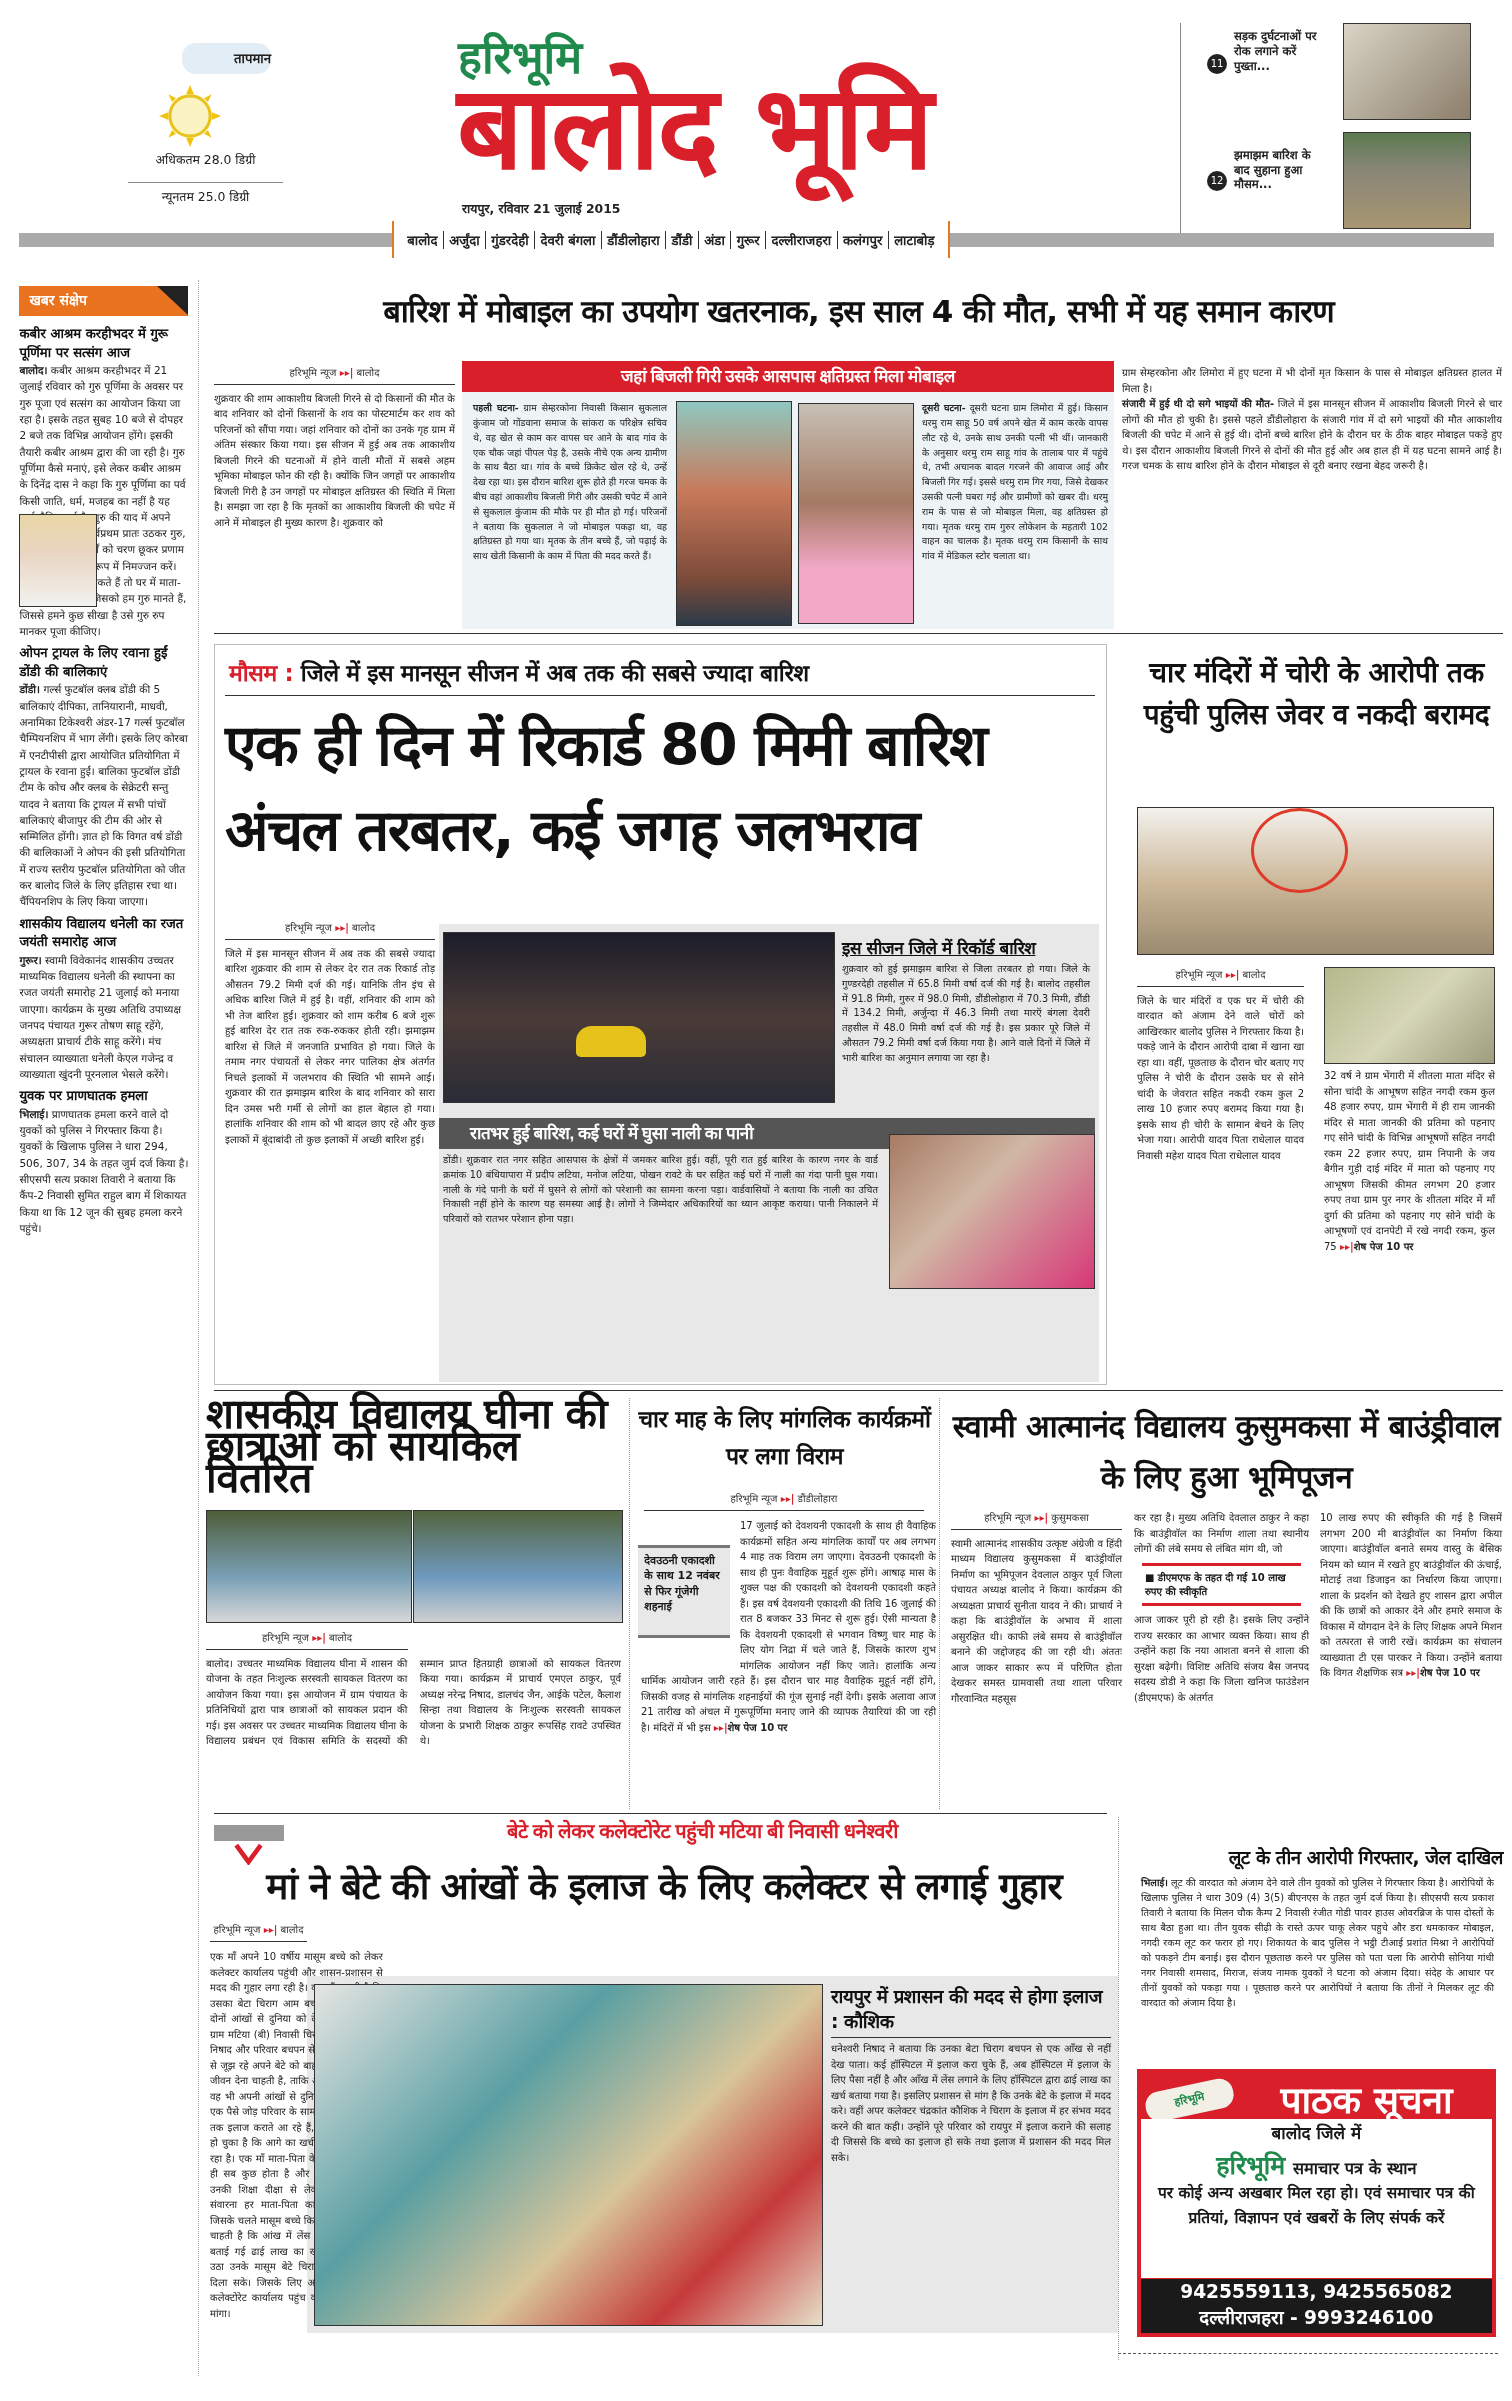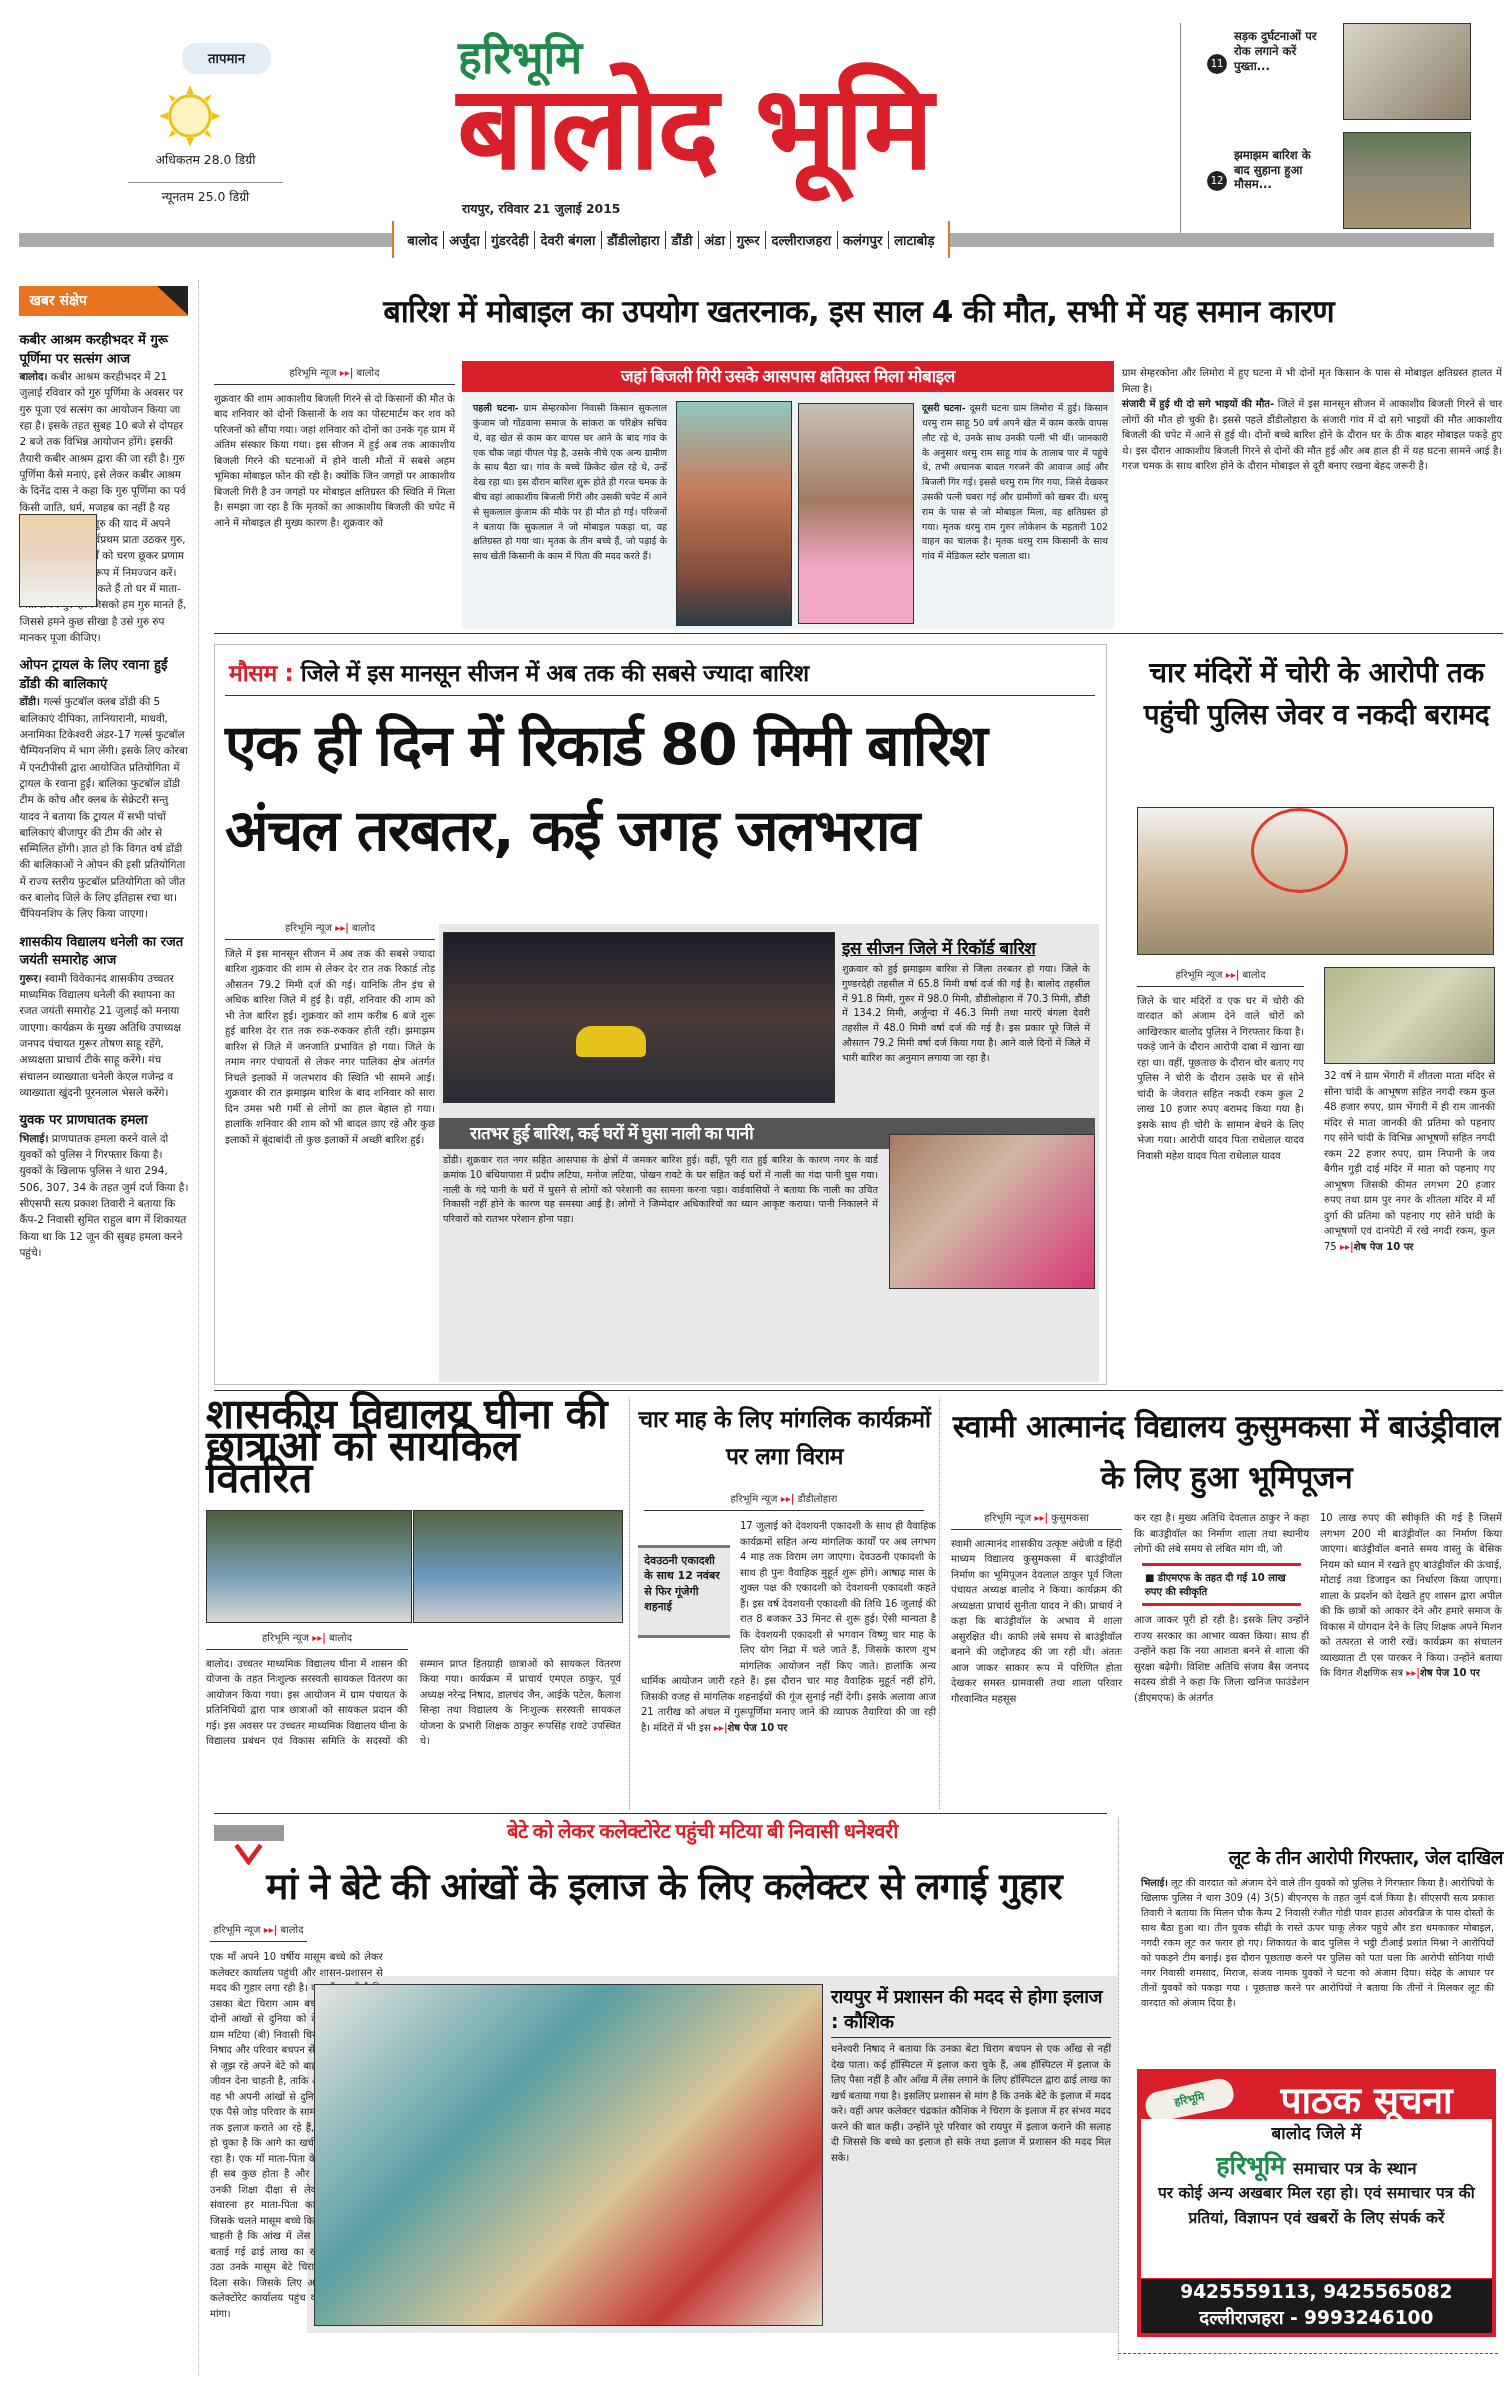--- a/index.html
+++ b/index.html
@@ -7,38 +7,38 @@
 .abs{position:absolute}
 .cond{font-family:"Liberation Sans","DejaVu Sans",sans-serif;letter-spacing:-0.4px}
 .txt{font-size:10px;line-height:15.5px;text-align:justify;color:#222}
 .head{font-weight:bold;color:#111;font-family:"DejaVu Sans",sans-serif}
 .dateline{font-size:10px;color:#333;text-align:center;border-bottom:1.2px solid #333;padding-bottom:4.7px;margin-bottom:6.2px}
 .arrow{color:#d81f2a;font-weight:bold}
 .photo{background:#9a9a8e;border:0.8px solid #333;overflow:hidden}
 .vsep{border-left:0.8px dotted #999}
 .hsep{border-top:1.6px solid #333}
 
-#temp-label{left:182px;top:43px;width:89px;height:31px;background:#e3edf5;border-radius:14px;text-align:center;font-size:13.2px;font-weight:bold;line-height:31px;color:#222}
+#temp-label{left:182px;top:43px;width:89px;height:31px;background:#e3edf5;border-radius:14px;text-align:right;font-size:13.2px;font-weight:bold;line-height:31px;color:#222}
 #sun-icon{left:159px;top:85px;width:62px;height:62px}
 #max-temp{left:128px;top:151px;width:155px;font-size:12.4px;color:#222;text-align:center}
 #min-temp{left:128px;top:182px;width:155px;font-size:12.4px;color:#222;text-align:center;border-top:1.6px solid #888;padding-top:4.7px}
 #brand-small{left:458px;top:25px;font-size:45px;font-weight:bold;color:#1f8a4c;font-family:"DejaVu Sans",sans-serif}
 #brand-big{left:457px;top:66px;font-size:116px;font-weight:bold;color:#d81f2a;font-family:"DejaVu Sans",sans-serif;line-height:124px;letter-spacing:-2.3px}
 #edition-date{left:462px;top:200px;font-size:12.4px;color:#222;font-weight:bold}
 #nav-bar{left:19.4px;top:233px;width:1475px;height:14px;background:#aaa}
 #nav-list{left:392px;top:221px;height:37px;padding:0 7.8px;background:#fff;border-left:2.3px solid #e07a1f;border-right:2.3px solid #e07a1f;display:flex;align-items:center;gap:0}
 #nav-list span.nav-item{font-size:13.2px;font-weight:bold;padding:0 5.4px;border-right:1.2px solid #333;color:#222}
 #nav-list span.nav-item:last-child{border-right:none}
 .teaser-num{width:20px;height:20px;border-radius:50%;background:#222;color:#fff;font-size:10px;text-align:center;line-height:20px}
 .teaser-text{font-size:11.6px;font-weight:bold;line-height:14.8px;color:#222}
 
 #brief-banner{left:19.4px;top:286px;width:169px;height:29.5px;background:#e9731f;color:#fff;font-weight:bold;font-size:14px;padding-left:10px;line-height:29.5px}
 #brief-banner:after{content:"";position:absolute;right:0;top:0;border-left:31px solid transparent;border-top:29.5px solid #222}
 #left-col{left:19.4px;top:320px;width:169px}
-#left-col .bh{font-size:13.2px;font-weight:bold;line-height:18.6px;margin-top:11px;color:#111}
+#left-col .bh{font-size:13.2px;font-weight:bold;line-height:18.6px;margin-top:5px;color:#111}
 #left-col .bt{font-size:10.5px;line-height:16.3px;color:#222}
 #left-col .bt b{font-weight:bold}
 #col-divider{left:198px;top:280px;height:2096px;border-left:0.8px dotted #aaa}
 
 .redbar{background:#d81f2a;color:#fff;font-weight:bold;text-align:center}
 .graybox{background:#e8e8e8}
 </style>
 </head>
 <body>
 

